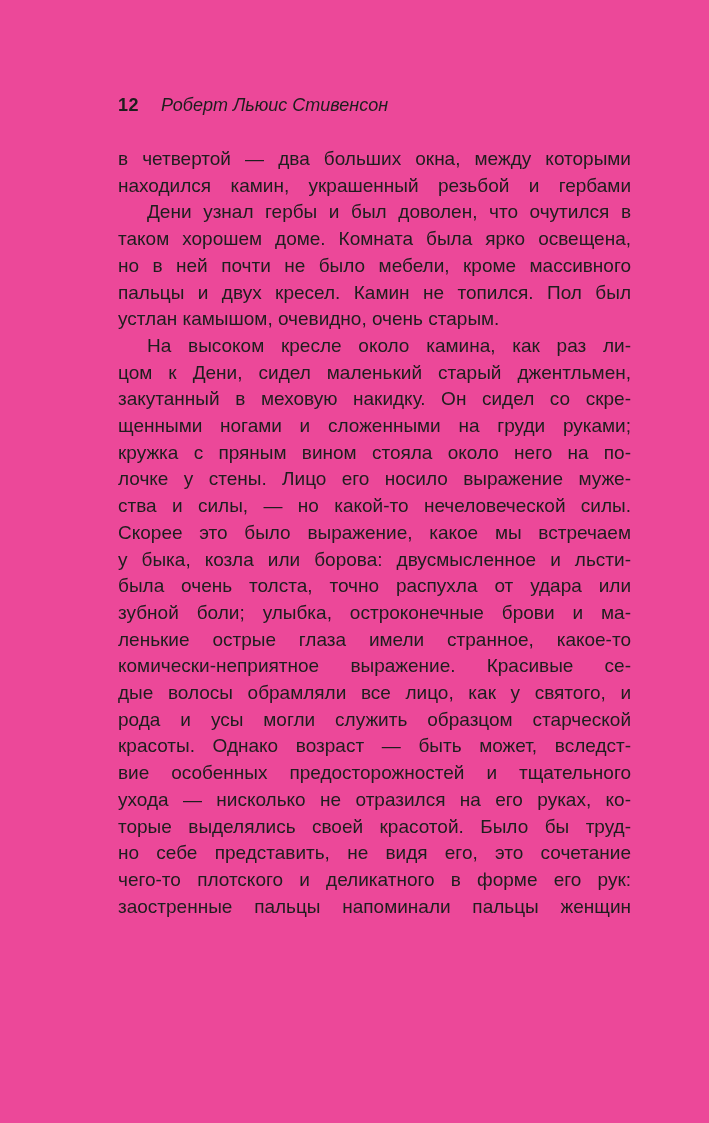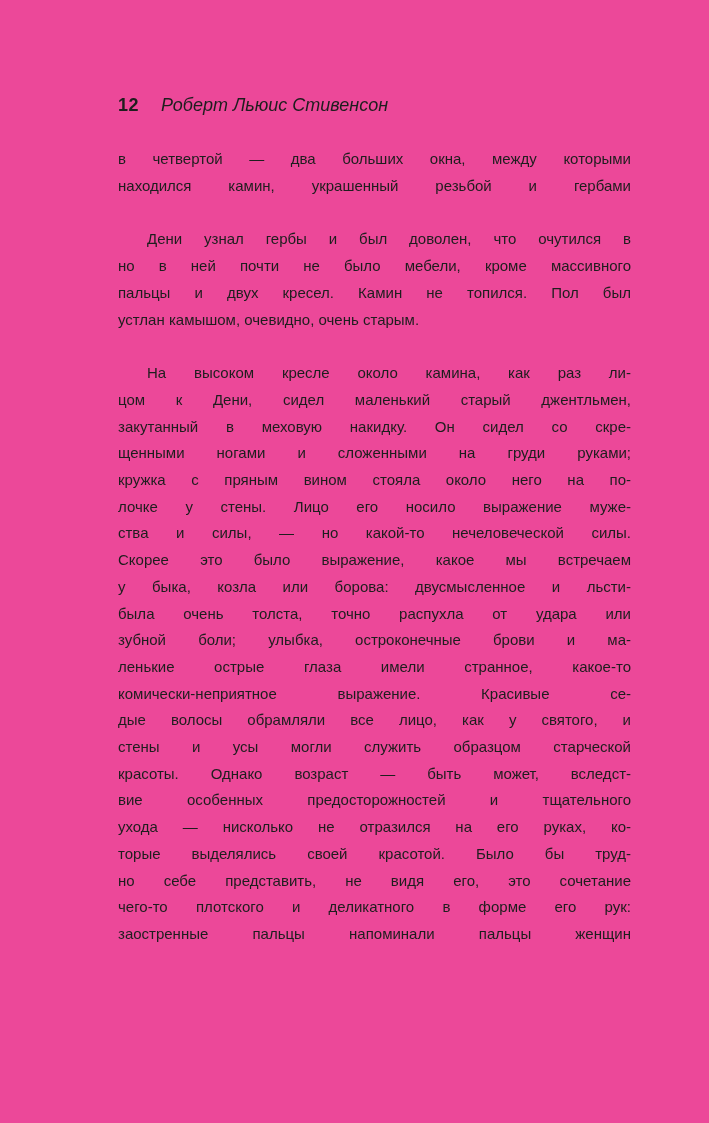--- a/index.html
+++ b/index.html
@@ -31,76 +31,76 @@
     }
     .running-title {
       font-style: italic;
       margin-left: 17px;
     }
     .text-block {
       position: absolute;
       left: 118px;
       top: 146px;
       width: 513px;
-      font-size: 15px;
+      font-size: 19px;
       line-height: 26.7px;
     }
     p.para {
       margin: 0;
       padding: 0;
     }
     .line {
       display: block;
       text-align: justify;
       text-align-last: justify;
     }
     .line.last {
       text-align-last: left;
     }
     p.para.indent .line:first-child {
       text-indent: 29px;
-      margin-top: 27px;
     }
   </style>
 </head>
 <body>
 
 <div class="page">
   <header class="running-head">
     <span class="page-num">12</span>
     <span class="running-title">Роберт Льюис Стивенсон</span>
   </header>
 
   <main class="text-block">
       <p class="para">
         <span class="line">в четвертой — два больших окна, между которыми</span>
         <span class="line">находился камин, украшенный резьбой и гербами</span>
       </p>
       <p class="para indent">
         <span class="line">Дени узнал гербы и был доволен, что очутился в</span>
+        <span class="line">таком хорошем доме. Комната была ярко освещена,</span>
         <span class="line">но в ней почти не было мебели, кроме массивного</span>
         <span class="line">пальцы и двух кресел. Камин не топился. Пол был</span>
         <span class="line last">устлан камышом, очевидно, очень старым.</span>
       </p>
       <p class="para indent">
         <span class="line">На высоком кресле около камина, как раз ли-</span>
         <span class="line">цом к Дени, сидел маленький старый джентльмен,</span>
         <span class="line">закутанный в меховую накидку. Он сидел со скре-</span>
         <span class="line">щенными ногами и сложенными на груди руками;</span>
         <span class="line">кружка с пряным вином стояла около него на по-</span>
         <span class="line">лочке у стены. Лицо его носило выражение муже-</span>
         <span class="line">ства и силы, — но какой-то нечеловеческой силы.</span>
         <span class="line">Скорее это было выражение, какое мы встречаем</span>
         <span class="line">у быка, козла или борова: двусмысленное и льсти-</span>
         <span class="line">была очень толста, точно распухла от удара или</span>
         <span class="line">зубной боли; улыбка, остроконечные брови и ма-</span>
         <span class="line">ленькие острые глаза имели странное, какое-то</span>
         <span class="line">комически-неприятное выражение. Красивые се-</span>
         <span class="line">дые волосы обрамляли все лицо, как у святого, и</span>
-        <span class="line">стены и усы могли служить образцом старческой</span>
+        <span class="line">рода и усы могли служить образцом старческой</span>
         <span class="line">красоты. Однако возраст — быть может, вследст-</span>
         <span class="line">вие особенных предосторожностей и тщательного</span>
         <span class="line">ухода — нисколько не отразился на его руках, ко-</span>
         <span class="line">торые выделялись своей красотой. Было бы труд-</span>
         <span class="line">но себе представить, не видя его, это сочетание</span>
         <span class="line">чего-то плотского и деликатного в форме его рук:</span>
         <span class="line">заостренные пальцы напоминали пальцы женщин</span>
       </p>
     </main>
 </div>

